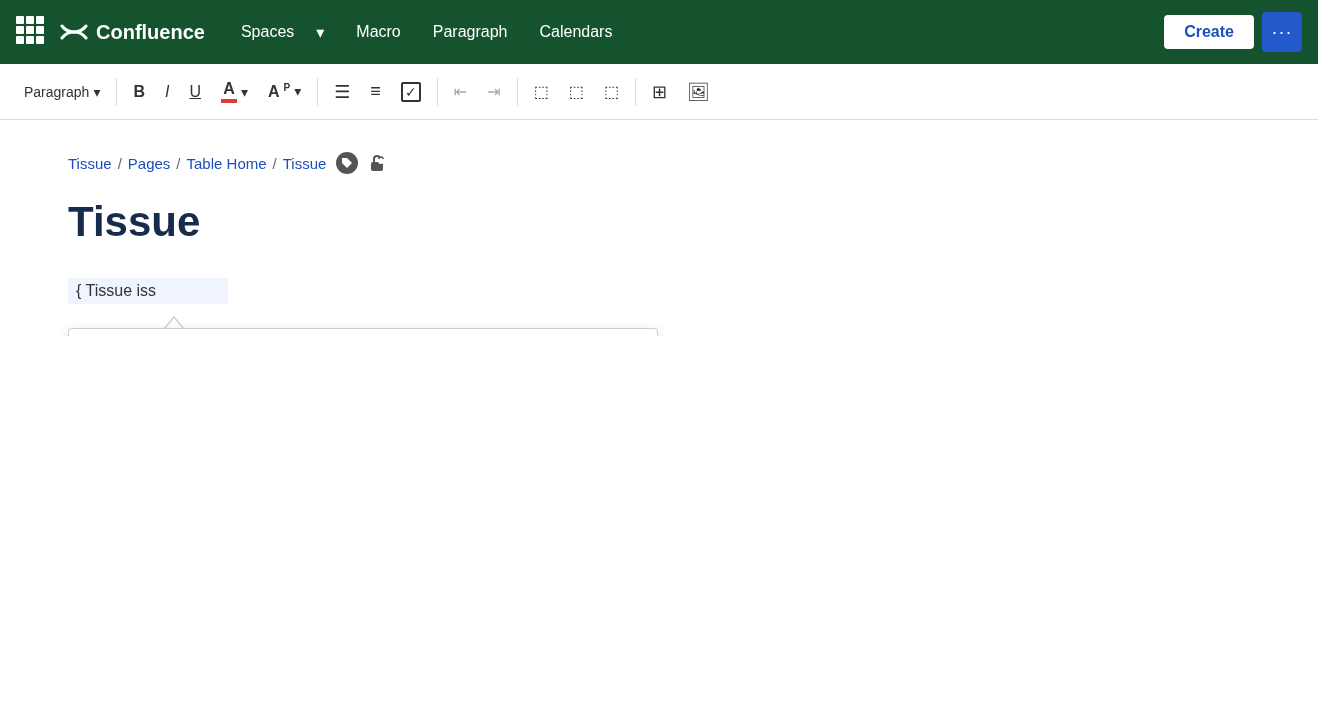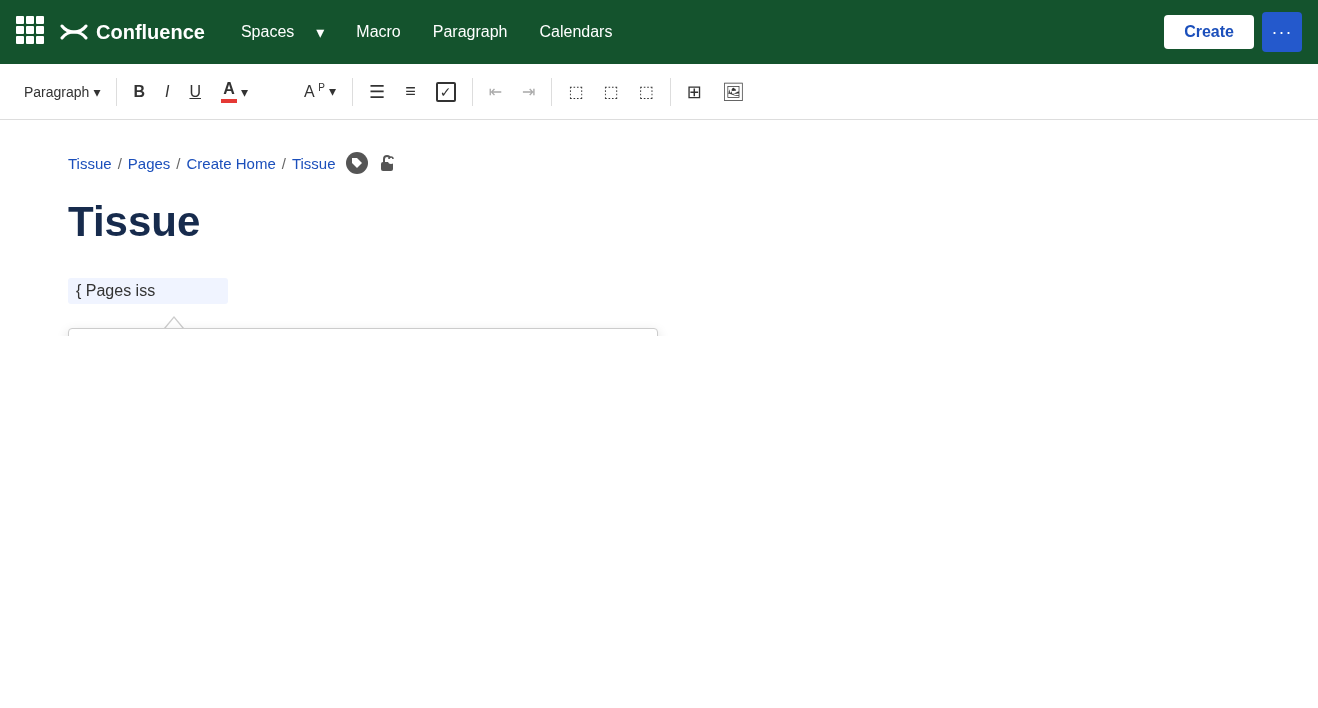--- a/index.html
+++ b/index.html
@@ -333,21 +333,21 @@
     <span>U</span>
   </button>
   <button class="tb-btn">
     <span class="tb-color-a">
       <span>A</span>
       <span class="color-bar"></span>
     </span>
     <span>▾</span>
   </button>
   <button class="tb-btn">
-    <span style="font-size:16px;font-weight:400;position:relative;margin-left:36px;">
+    <span style="font-size:16px;font-weight:700;position:relative;">
       <span>A</span>
       <span style="font-size:10px;vertical-align:super;">P</span>
     </span>
     <span>▾</span>
   </button>
   <div class="toolbar-divider"></div>
   <button class="tb-btn" style="font-size:18px;">
     <span>☰</span>
   </button>
   <button class="tb-btn" style="font-size:18px;">
@@ -382,21 +382,21 @@
   </button>
 </div>
 
 <div class="page-content">
 
   <div class="breadcrumb">
     <a>Tissue</a>
     <span class="breadcrumb-sep">/</span>
     <a>Pages</a>
     <span class="breadcrumb-sep">/</span>
-    <a>Create Home</a>
+    <a>Table Home</a>
     <span class="breadcrumb-sep">/</span>
     <a>Tissue</a>
     <div class="breadcrumb-tag">
       <svg width="12" height="12" viewBox="0 0 12 12" fill="white">
         <path d="M1 1h5l5 5-5 5-5-5V1z"></path>
       </svg>
     </div>
     <div class="breadcrumb-lock">
       <svg width="20" height="20" viewBox="0 0 20 20" fill="#555">
         <rect x="4" y="9" width="12" height="9" rx="2"></rect>
@@ -404,21 +404,21 @@
         <circle cx="14" cy="8" r="3" fill="white" stroke="none"></circle>
         <path d="M12 6c0-1.1.9-2 2-2s2 .9 2 2" fill="none" stroke="#555" stroke-width="1.5"></path>
       </svg>
     </div>
   </div>
 
   <h1 class="page-title">Tissue</h1>
 
   <div class="editor-area">
     <div class="editor-input">
-      <span>{ Pages iss</span>
+      <span>{ Tissue iss</span>
     </div>
 
     
     <div class="dropdown-arrow"></div>
 
     
     <div class="macro-dropdown">
       <div class="macro-header">
         <span>Macro suggestions</span>
       </div>

